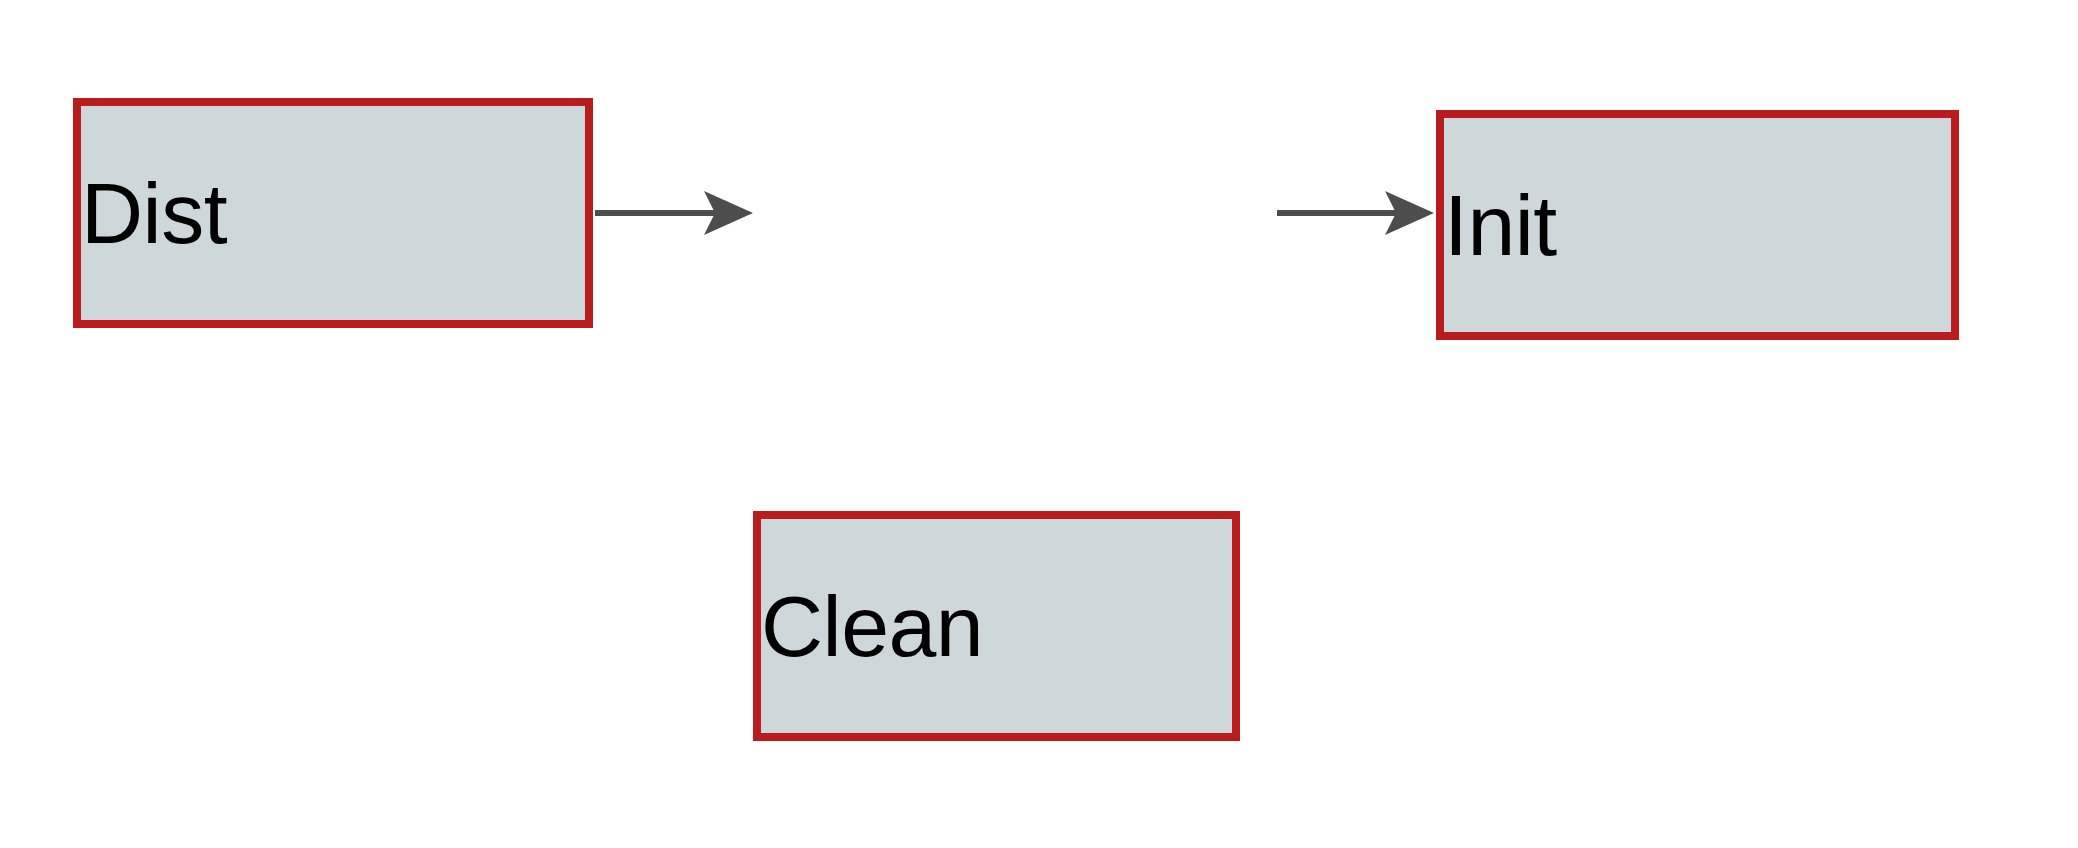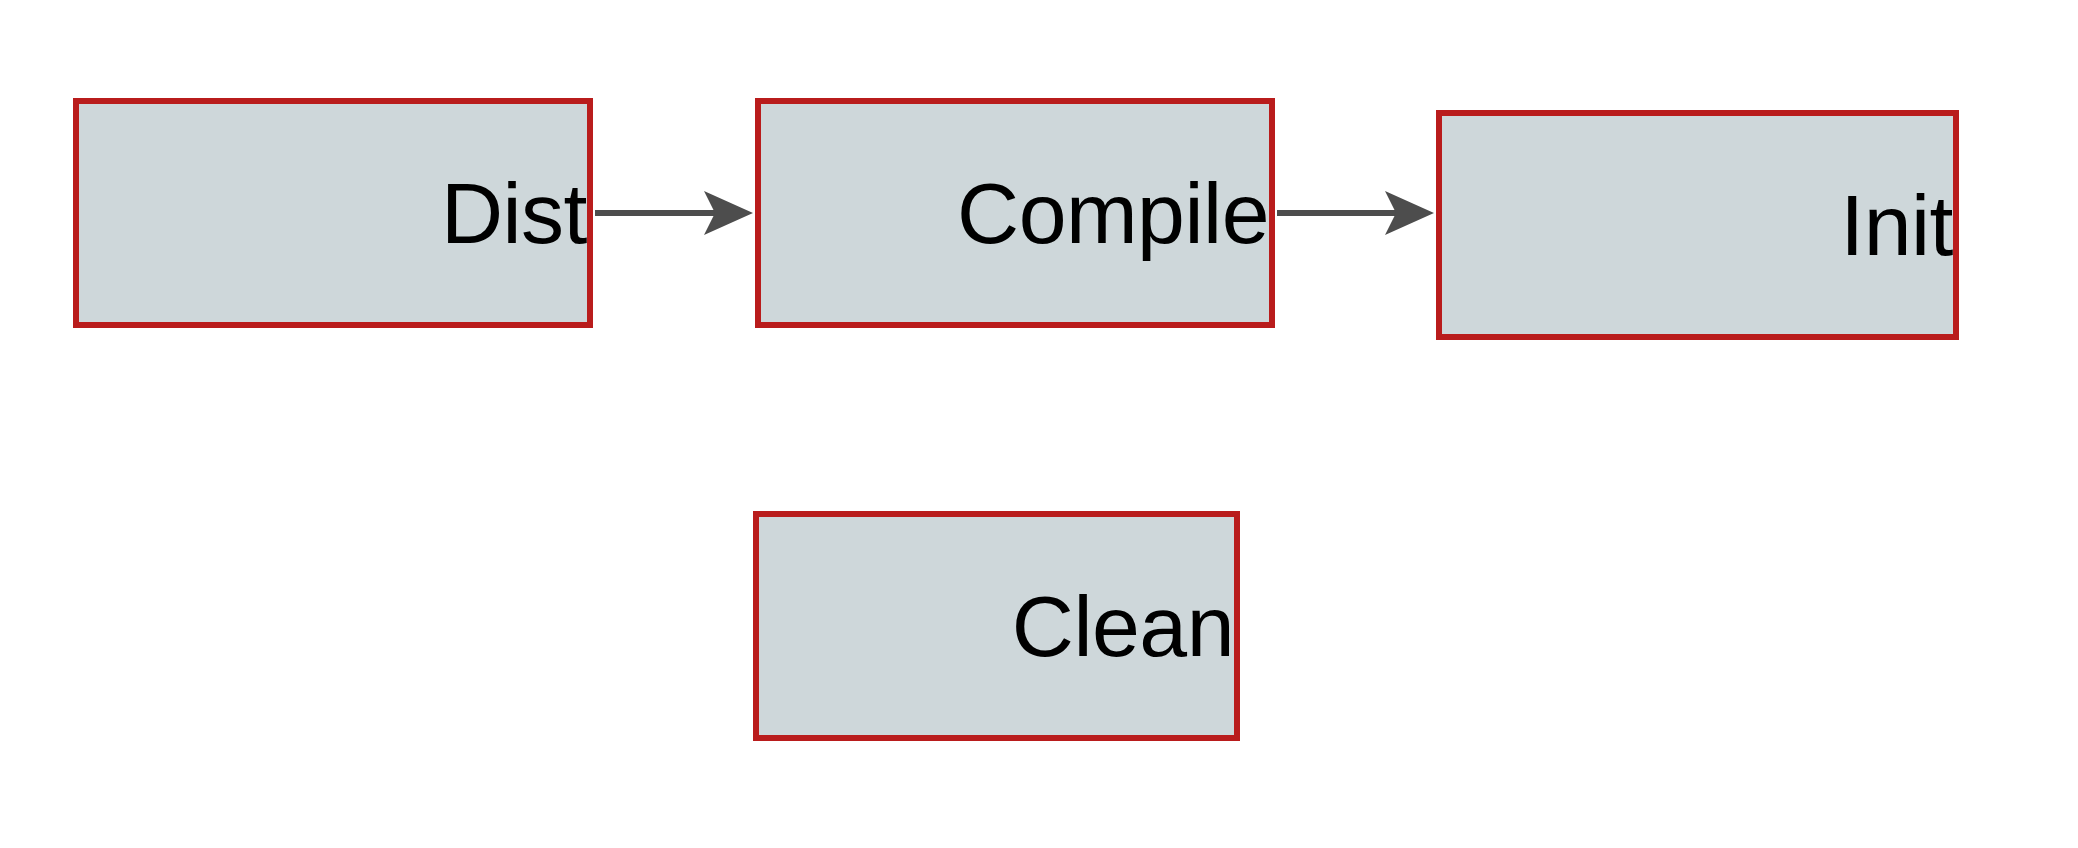--- a/index.html
+++ b/index.html
@@ -15,24 +15,24 @@
     position: relative;
     width: 2078px;
     height: 848px;
     background: #ffffff;
     overflow: hidden;
   }
   .node {
     position: absolute;
     box-sizing: border-box;
     background: #ced7da;
-    border: 6px solid #b91c1c;
+    border: 8px solid #b91c1c;
     display: flex;
     align-items: center;
-    justify-content: flex-end;
+    justify-content: flex-start;
   }
   .node-label {
     font-family: "Liberation Sans", sans-serif;
     font-size: 86px;
     font-weight: 400;
     line-height: 1;
     color: #000000;
     letter-spacing: -0.5px;
     white-space: nowrap;
     user-select: none;
@@ -62,25 +62,22 @@
     <g>
       <line class="edge-path" x1="1277" y1="213" x2="1414" y2="213" stroke="#4d4d4d" stroke-width="6"></line>
       <path class="edge-path" d="M 1434 213 L 1385 235 L 1396 213 L 1385 191 Z" fill="#4d4d4d"></path>
     </g>
   </svg>
 
   <div class="node" style="left:73px; top:98px; width:520px; height:230px;">
     <span class="node-label">Dist</span>
   </div>
 
-  <div class="node" style="left:755px; top:98px; width:520px; height:230px;">
-    <span class="node-label">Compile</span>
-  </div>
 
   <div class="node" style="left:1436px; top:110px; width:523px; height:230px;">
     <span class="node-label">Init</span>
   </div>
 
-  <div class="node" style="left:753px; top:511px; width:487px; height:230px;padding-left:27px;">
+  <div class="node" style="left:753px; top:511px; width:487px; height:230px;">
     <span class="node-label">Clean</span>
   </div>
 
 </div>
 
 </body></html>

